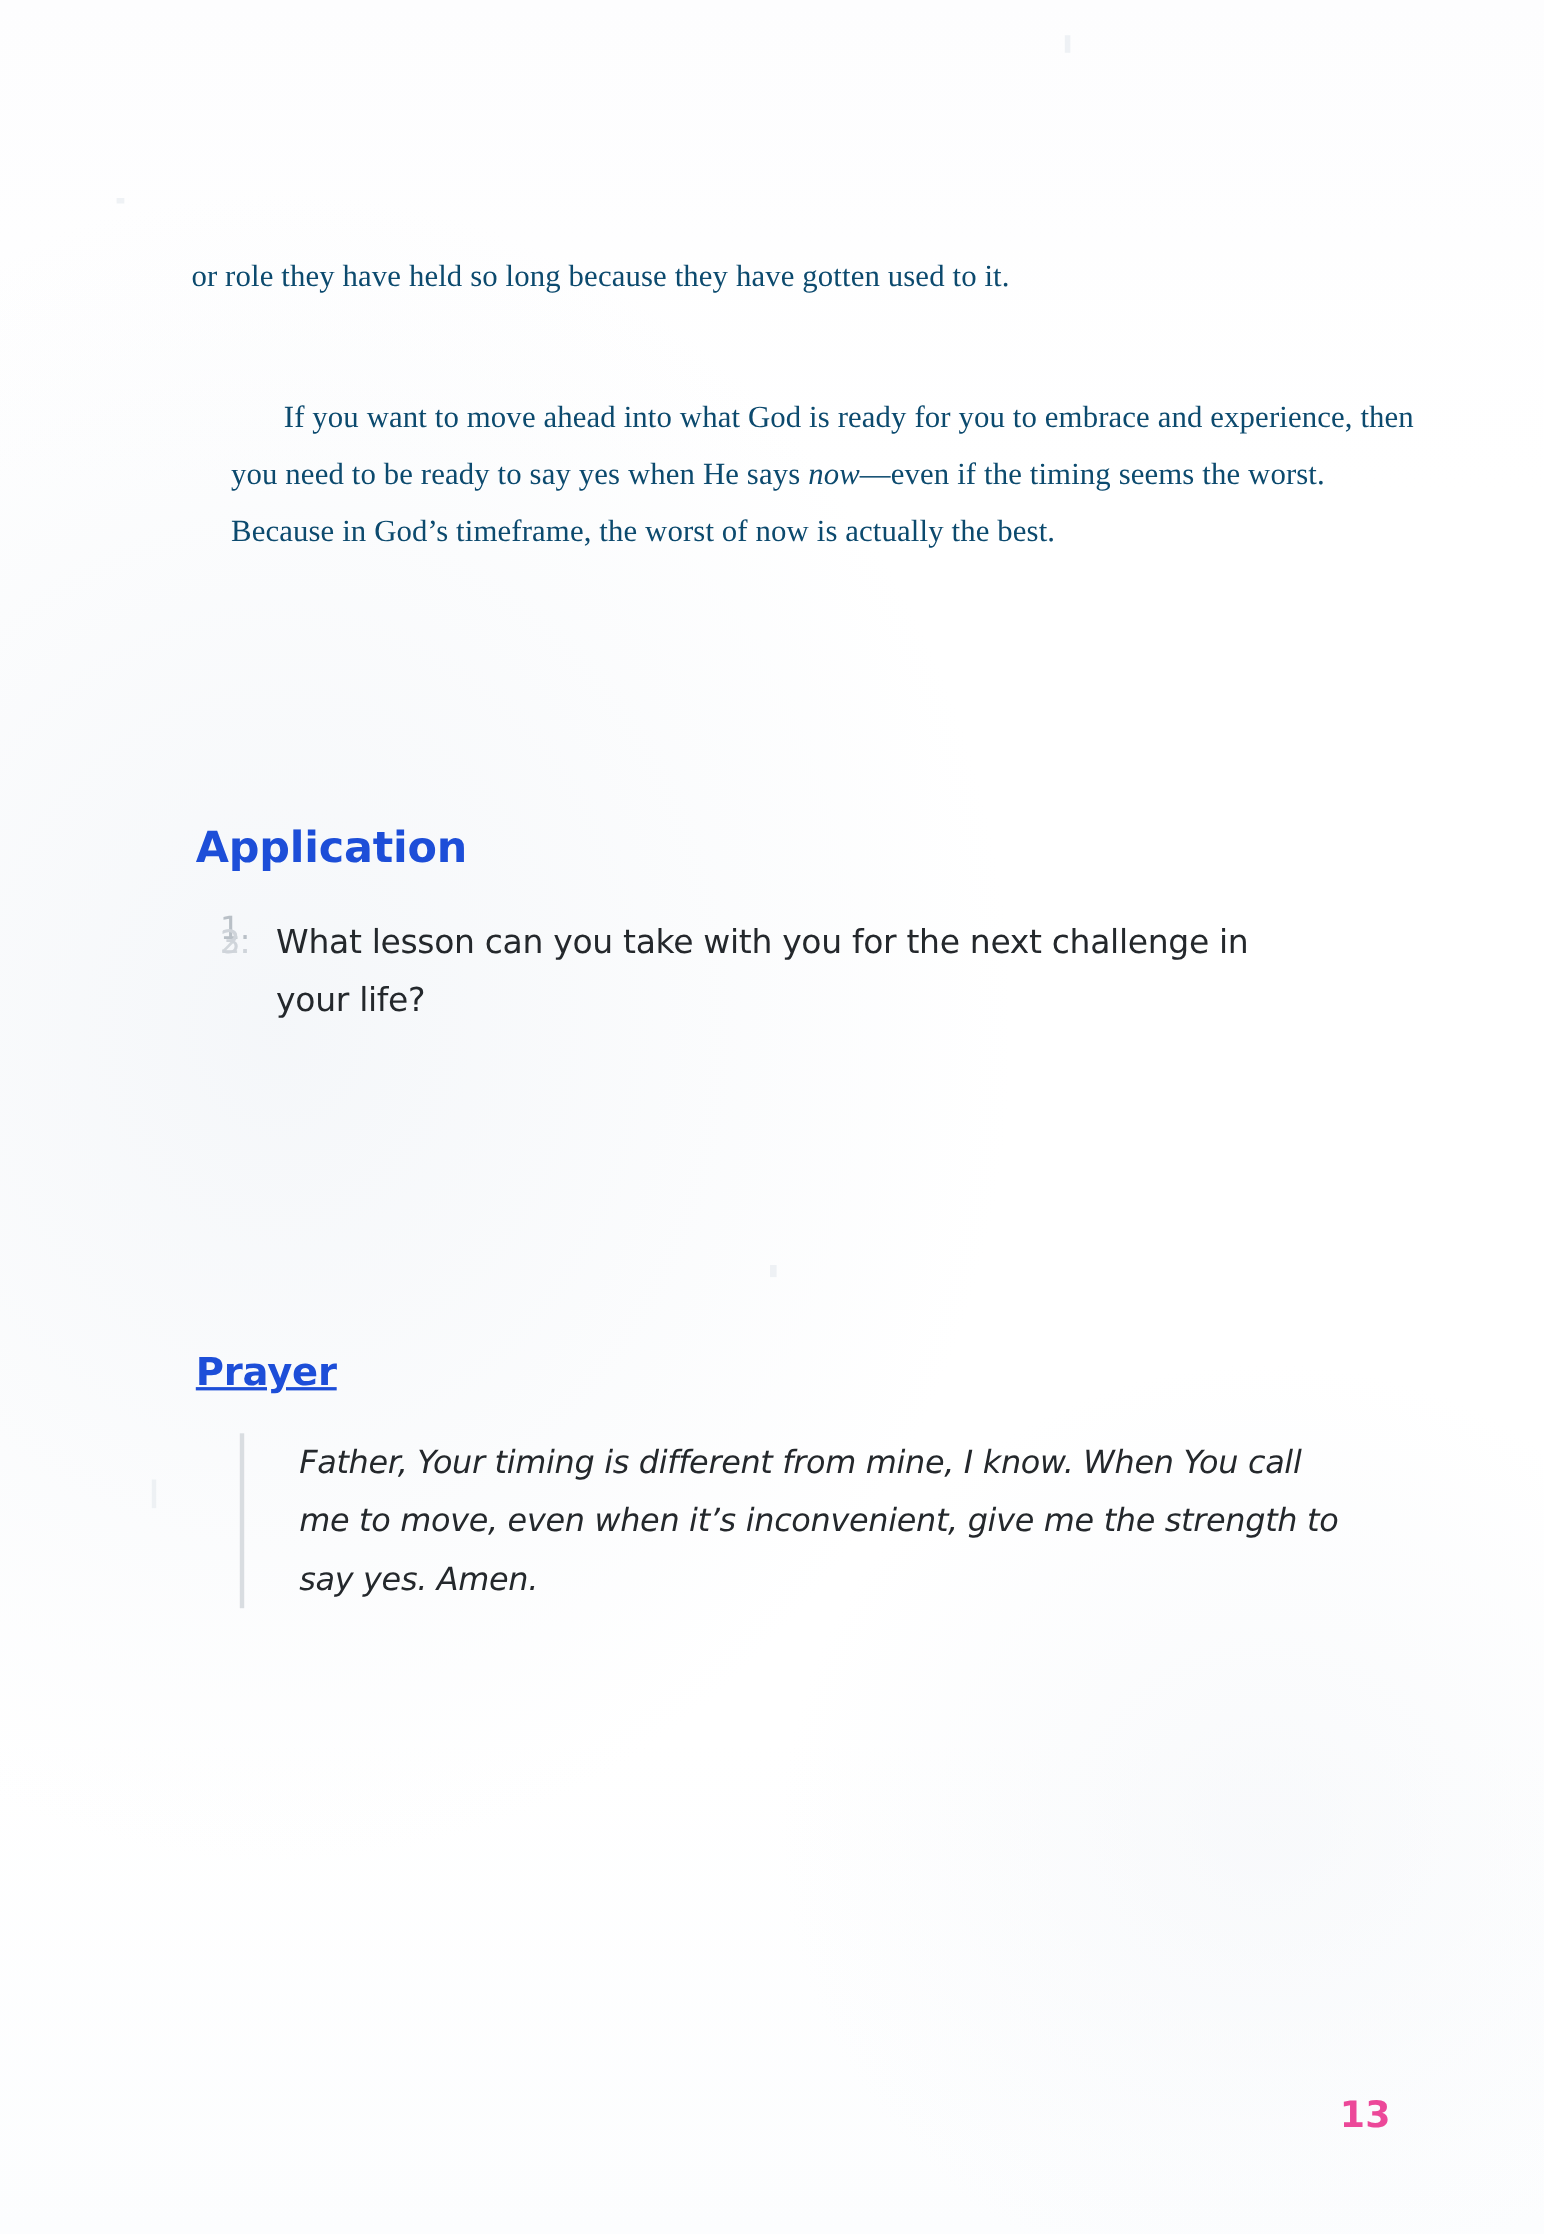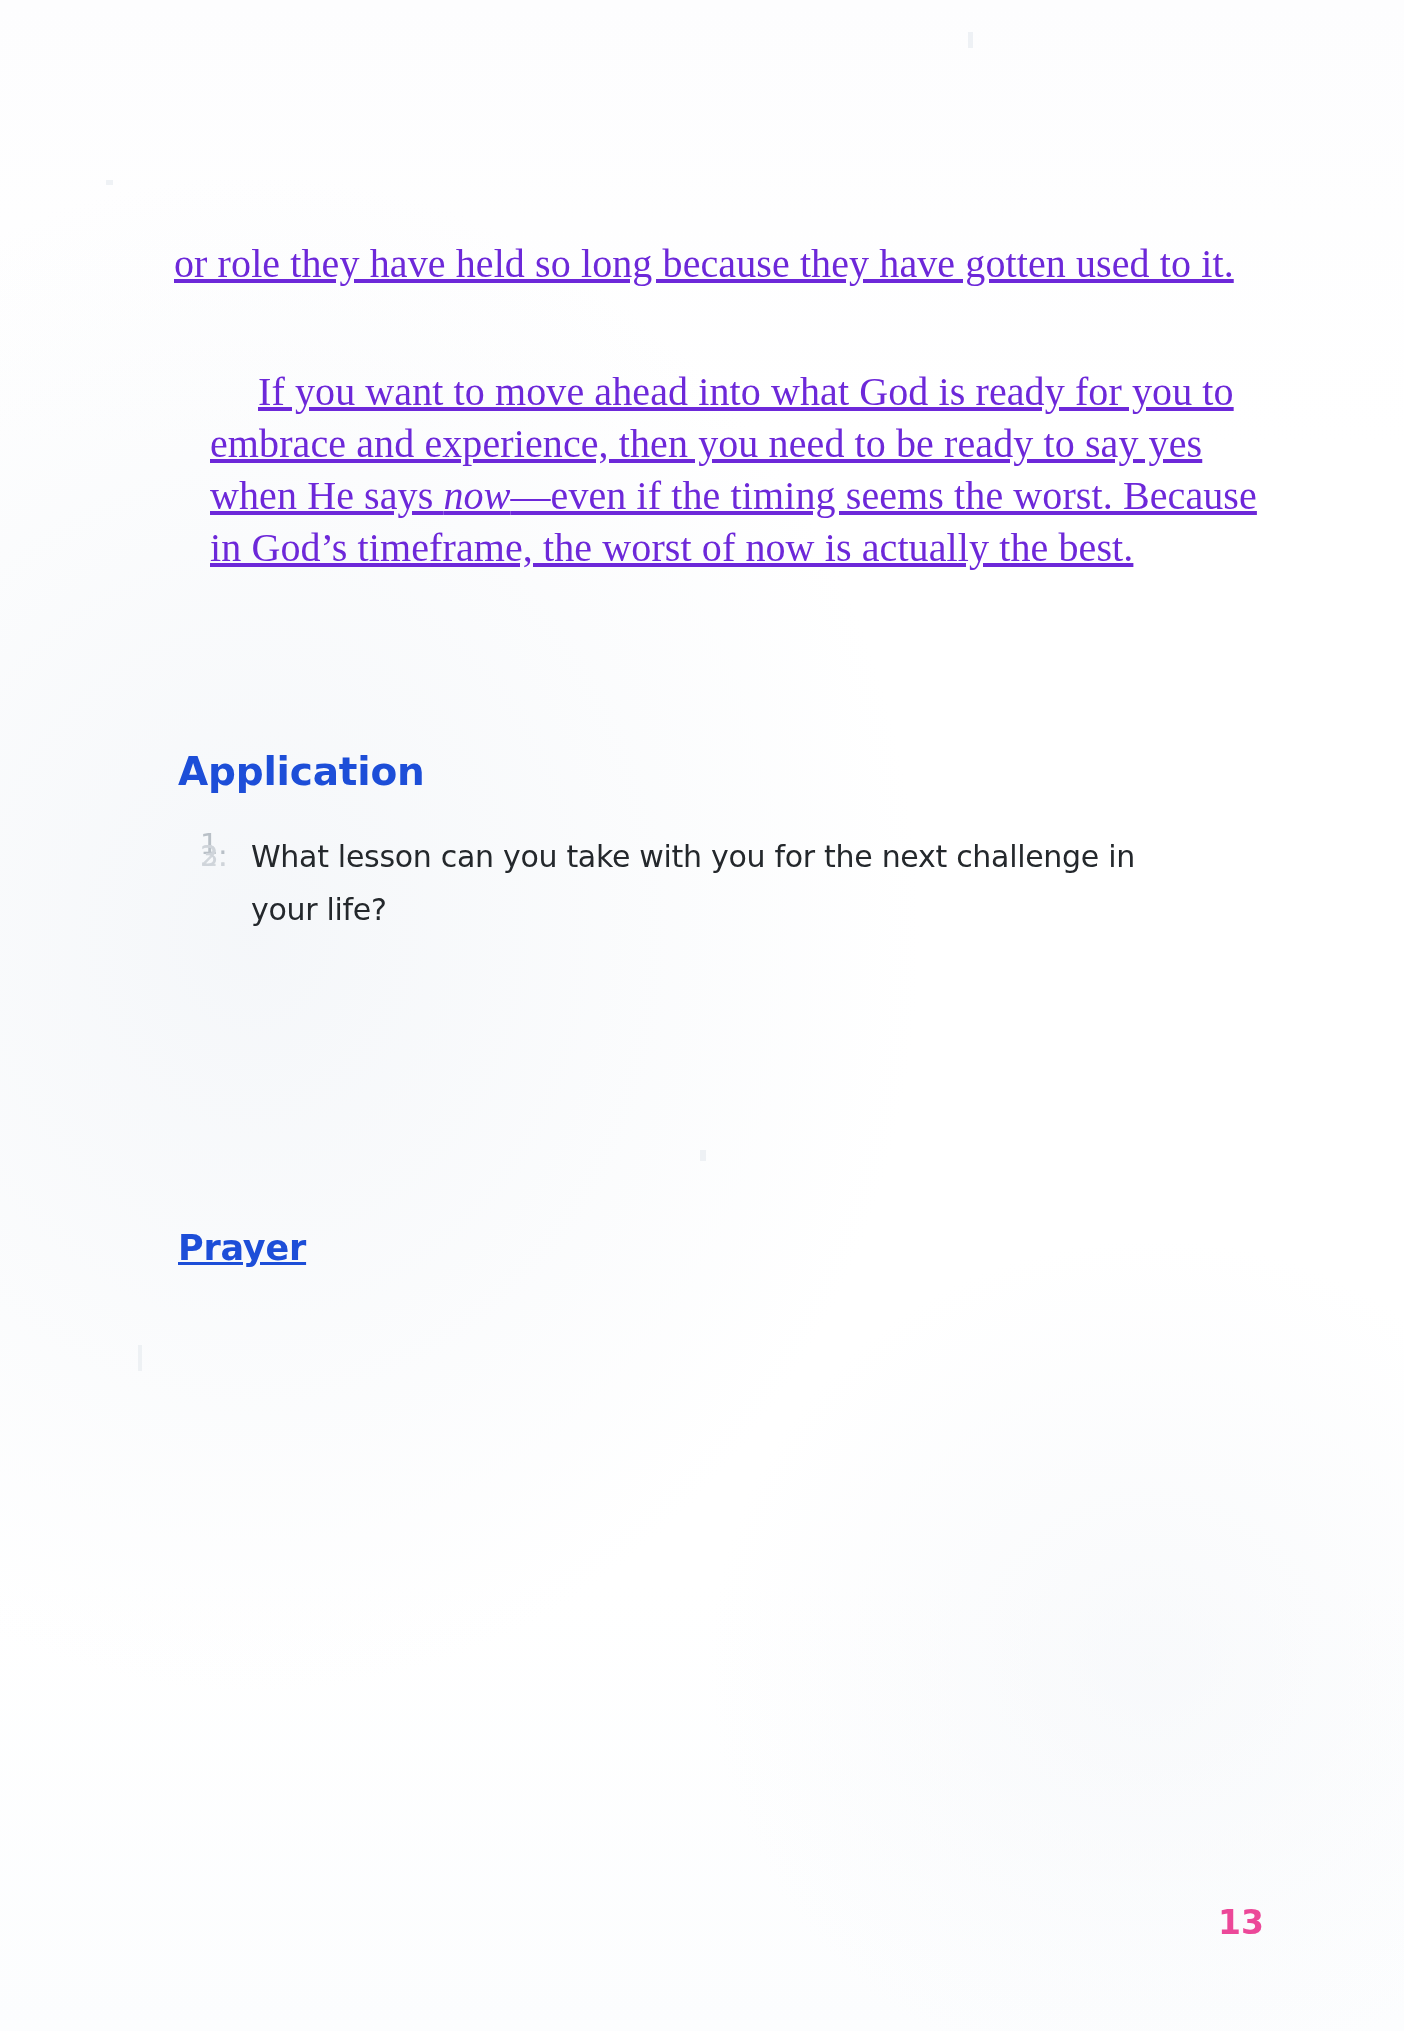--- a/index.html
+++ b/index.html
@@ -29,26 +29,25 @@
     position: absolute;
     left: 174px;
     top: 0;
     width: 1090px;
     height: 2031px;
   }
 
   
   .body-text {
     font-family: "Liberation Serif", serif;
-    font-size: 40px;
+    font-size: 28px;
     line-height: 52px;
-    color: #6d28d9;
+    color: #0c4a6e;
     letter-spacing: 0.1px;
     width: 1082px;
-    text-decoration: underline;
   }
   .para-1 {
     position: absolute;
     left: 0;
     top: 198px;
   }
   .para-2 {
     position: absolute;
     left: 0;
     top: 326px;
@@ -178,16 +177,19 @@
       <span class="app-num">2.</span>
     </li>
     <li class="app-item app-item-3">
       <span class="app-num">3.</span>
       <span class="app-text">What lesson can you take with you for the next challenge in your life?</span>
     </li>
   </ol>
 
   <h2 class="section-heading heading-prayer">Prayer</h2>
 
+  <blockquote class="prayer-quote">
+    <p class="prayer-text">Father, Your timing is different from mine, I know. When You call me to move, even when it’s inconvenient, give me the strength to say yes. Amen.</p>
+  </blockquote>
 
   <div class="page-number">13</div>
 
 </div>
 
 </body></html>

